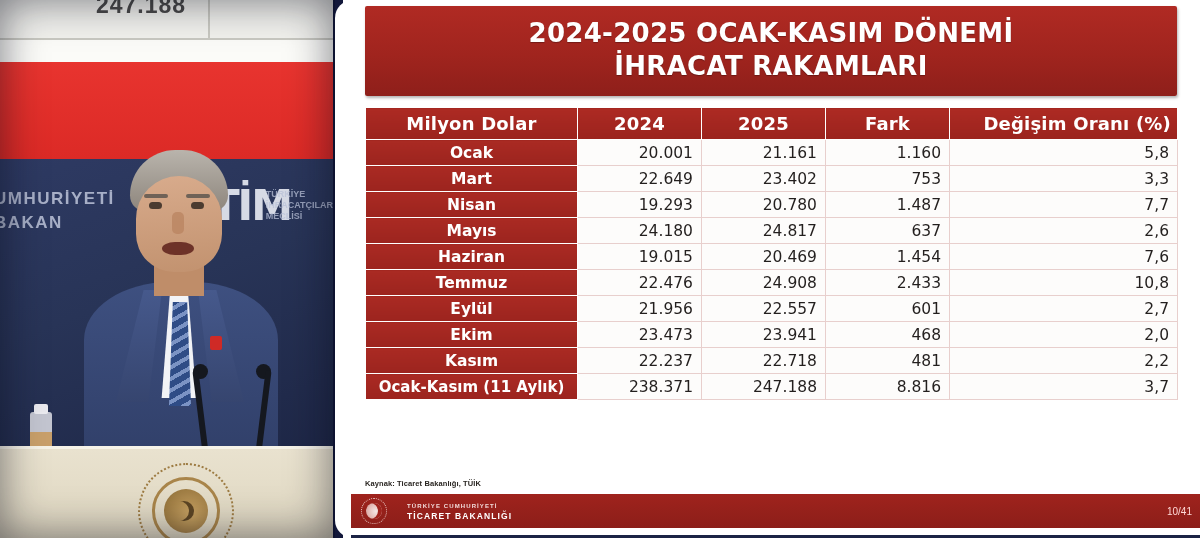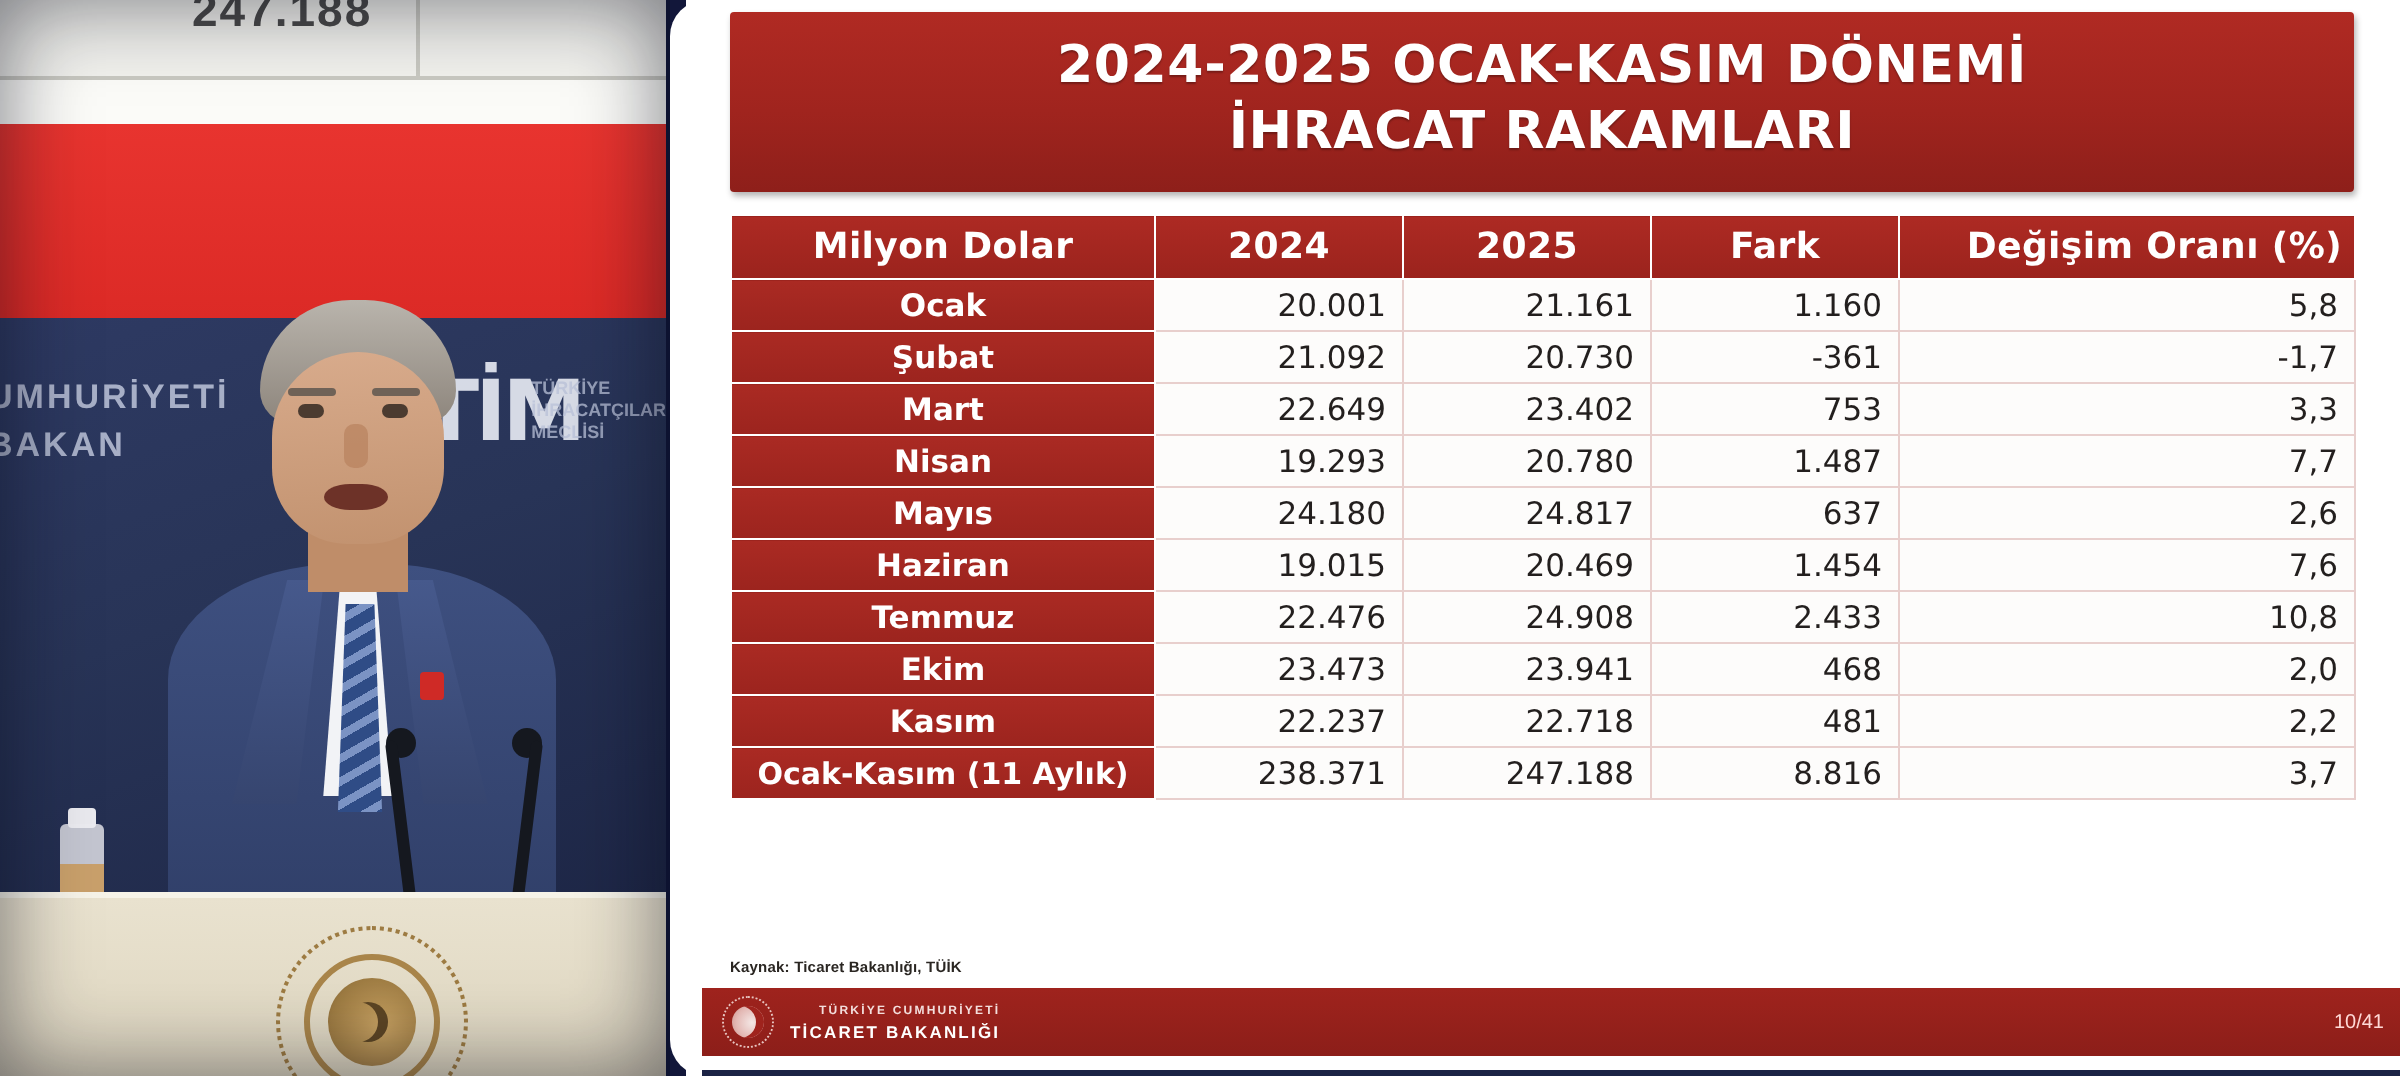--- a/index.html
+++ b/index.html
@@ -262,21 +262,21 @@
     width: 26px; height: 26px; border-radius: 50%;
     border: 1px dotted #e7c3bf;
     flex: 0 0 auto;
   }
   .footer-logo-in {
     position: absolute; left: 4px; top: 4px; width: 16px; height: 16px;
     border-radius: 50%;
     background: radial-gradient(circle at 62% 52%, #f4e7e5 0%, #e3b8b4 60%, #c98d88 100%);
     box-shadow: inset -4px 0 0 0 #9f231d;
   }
-  .footer-txt { margin-left: 8px; line-height: 10px; text-align: right; }
+  .footer-txt { margin-left: 20px; line-height: 10px; }
   .footer-txt .l1 { font-size: 6px; color: #f3dedc; letter-spacing: 1.1px; font-weight: bold; }
   .footer-txt .l2 { font-size: 8.5px; color: #ffffff; letter-spacing: 1.1px; font-weight: bold; }
   .page-num {
     margin-left: auto; margin-right: 16px;
     font-size: 10px; font-weight: normal; color: #ffd9d6;
   }
   .footer-strip {
     position: absolute; left: 8px; bottom: 0; width: 857px; height: 8px;
     background: #ffffff;
   }
@@ -376,27 +376,20 @@
         </thead>
         <tbody>
           <tr>
             <td class="lbl">Ocak</td>
             <td class="num">20.001</td>
             <td class="num">21.161</td>
             <td class="num">1.160</td>
             <td class="num">5,8</td>
           </tr>
           <tr>
-            <td class="lbl">Şubat</td>
-            <td class="num">21.092</td>
-            <td class="num">20.730</td>
-            <td class="num">-361</td>
-            <td class="num">-1,7</td>
-          </tr>
-          <tr>
             <td class="lbl">Mart</td>
             <td class="num">22.649</td>
             <td class="num">23.402</td>
             <td class="num">753</td>
             <td class="num">3,3</td>
           </tr>
           <tr>
             <td class="lbl">Nisan</td>
             <td class="num">19.293</td>
             <td class="num">20.780</td>
@@ -416,20 +409,27 @@
             <td class="num">20.469</td>
             <td class="num">1.454</td>
             <td class="num">7,6</td>
           </tr>
           <tr>
             <td class="lbl">Temmuz</td>
             <td class="num">22.476</td>
             <td class="num">24.908</td>
             <td class="num">2.433</td>
             <td class="num">10,8</td>
+          </tr>
+          <tr>
+            <td class="lbl">Eylül</td>
+            <td class="num">21.956</td>
+            <td class="num">22.557</td>
+            <td class="num">601</td>
+            <td class="num">2,7</td>
           </tr>
           <tr>
             <td class="lbl">Ekim</td>
             <td class="num">23.473</td>
             <td class="num">23.941</td>
             <td class="num">468</td>
             <td class="num">2,0</td>
           </tr>
           <tr>
             <td class="lbl">Kasım</td>

